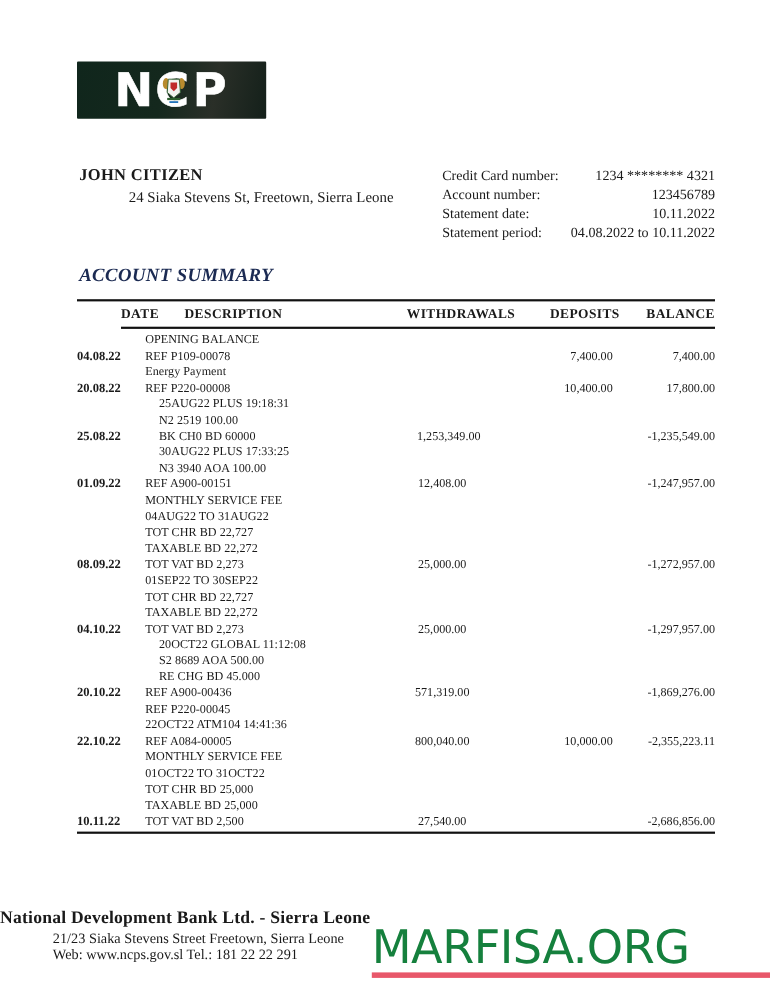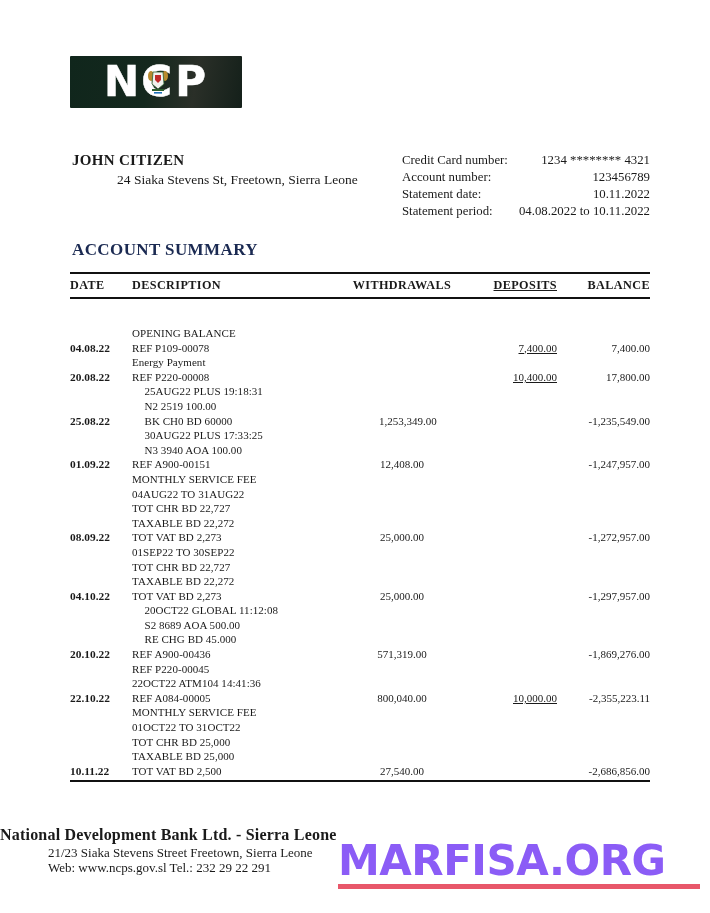--- a/index.html
+++ b/index.html
@@ -100,20 +100,21 @@
 
   
   .section-title {
     position: absolute;
     left: 72px;
     top: 240px;
     font-size: 17px;
     font-weight: bold;
     color: #1b2a52;
     letter-spacing: 0.4px;
+    font-style: italic;
   }
 
   
   .table {
     position: absolute;
     left: 70px;
     top: 272px;
     width: 580px;
   }
   .rule-top { border-top: 2.5px solid #111; }
@@ -121,24 +122,24 @@
   .thead {
     display: flex;
     font-size: 12.2px;
     font-weight: bold;
     letter-spacing: 0.4px;
     padding: 4px 0 4px 0;
   }
   .c-date  { width: 62px; }
   .c-desc  { width: 210px; }
   .c-with  { width: 120px; text-align: center; }
-  .c-dep   { width: 95px;  text-align: right; text-decoration: underline; }
+  .c-dep   { width: 95px;  text-align: right; }
   .c-bal   { width: 93px;  text-align: right; }
 
-  .tbody { padding-top: 3px; padding-bottom: 2px; margin-top: 24px; }
+  .tbody { padding-top: 3px; padding-bottom: 2px; }
   .trow {
     display: flex;
     font-size: 11px;
     line-height: 14.6px;
     white-space: nowrap;
   }
   .trow .c-date { font-weight: bold; font-size: 11.4px; }
   .trow .c-desc { letter-spacing: 0.05px; }
   .detail .c-desc { padding-left: 14px; }
   .amt { font-size: 11px; }
@@ -162,24 +163,24 @@
     line-height: 15px;
     padding-left: 48px;
   }
 
   
   .watermark {
     position: absolute;
     left: 338px;
     top: 840px;
     font-family: "DejaVu Sans", sans-serif;
-    font-weight: bold;
+    font-weight: normal;
     font-size: 42px;
     letter-spacing: -0.5px;
-    color: #8b5cf6;
+    color: #15803d;
     line-height: 1;
     white-space: nowrap;
   }
   .watermark-bar {
     position: absolute;
     left: 338px;
     top: 884px;
     width: 362px;
     height: 5px;
     background: #e8576a;
@@ -228,21 +229,21 @@
     <div class="acct-row">
       <span class="acct-label">Statement period:</span>
       <span class="acct-value">04.08.2022 to 10.11.2022</span>
     </div>
   </div>
 
   <div class="section-title">ACCOUNT SUMMARY</div>
 
   <div class="table">
     <div class="rule-top"></div>
-    <div class="thead rule-bottom-none" style="border-bottom:2.2px solid #111;">
+    <div class="thead rule-bottom-none" style="border-bottom:2.2px solid #111;margin-left:40px;">
       <div class="c-date">DATE</div>
       <div class="c-desc">DESCRIPTION</div>
       <div class="c-with">WITHDRAWALS</div>
       <div class="c-dep">DEPOSITS</div>
       <div class="c-bal">BALANCE</div>
     </div>
     <div class="tbody" id="tbody">
         <div class="trow">
           <div class="c-date"></div>
           <div class="c-desc">OPENING BALANCE</div>
@@ -460,19 +461,19 @@
           <div class="c-dep amt"></div>
           <div class="c-bal amt">-2,686,856.00</div>
         </div>
       </div>
     <div class="rule-bottom"></div>
   </div>
 
   <div class="footer">
     <div class="foot-bank">National Development Bank Ltd. - Sierra Leone</div>
     <div class="foot-line">21/23 Siaka Stevens Street Freetown, Sierra Leone</div>
-    <div class="foot-line">Web: www.ncps.gov.sl Tel.: 232 29 22 291</div>
+    <div class="foot-line">Web: www.ncps.gov.sl Tel.: 181 22 22 291</div>
   </div>
 
   <div class="watermark">MARFISA.ORG</div>
   <div class="watermark-bar"></div>
 
 </div>
 
 </body></html>

